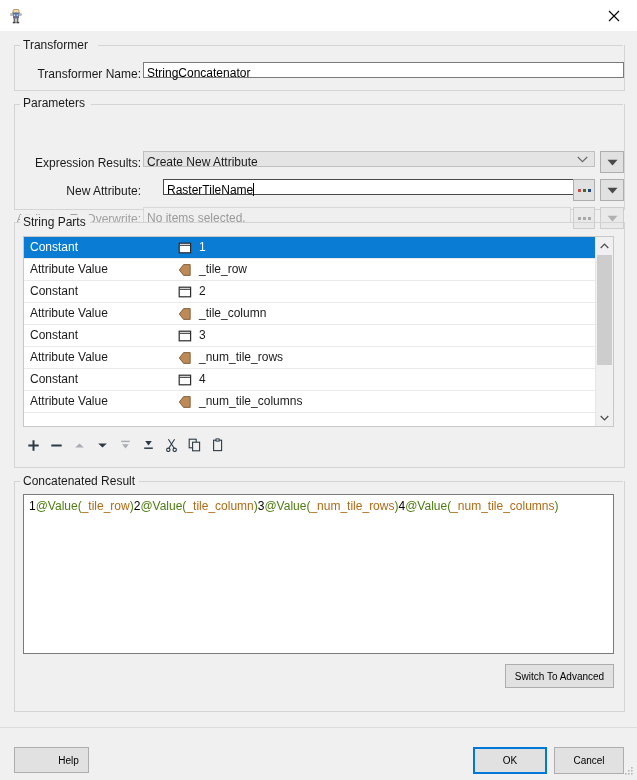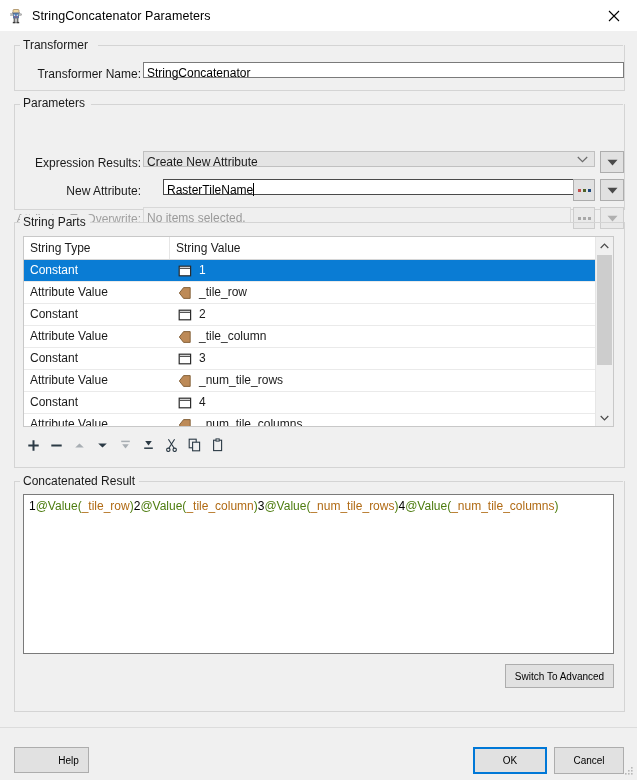--- a/index.html
+++ b/index.html
@@ -329,21 +329,20 @@
       <rect x="10.7" y="5.8" width="3" height="1.5" fill="#b9b9b9" stroke="#7d7d7d" stroke-width="0.4"></rect>
       <rect x="5.6" y="10.1" width="1.8" height="4.3" fill="#6d6d6d"></rect>
       <rect x="8.6" y="10.1" width="1.8" height="4.3" fill="#6d6d6d"></rect>
       <rect x="4.8" y="13.9" width="2.8" height="1.4" fill="#3c3c3c"></rect>
       <rect x="8.4" y="13.9" width="2.8" height="1.4" fill="#3c3c3c"></rect>
       <circle cx="6.6" cy="7.2" r="0.7" fill="#e8e8e8"></circle>
       <circle cx="9.3" cy="7.2" r="0.7" fill="#e8e8e8"></circle>
       <rect x="6.2" y="8.6" width="3.6" height="0.7" fill="#d24b4b"></rect>
     </svg>
   </span>
-  <span class="titlebar-title">StringConcatenator Parameters</span>
   <span class="titlebar-close">
     <svg width="12" height="12" viewBox="0 0 12 12">
       <path d="M1 1 L11 11 M11 1 L1 11" stroke="#000" stroke-width="1.1" fill="none"></path>
     </svg>
   </span>
 </div>
 
 <div class="content">
 
   <div class="group" style="left:14px; top:14px; width:609px; height:45px;">
@@ -411,24 +410,20 @@
         <path d="M0.5 0.8 L10.5 0.8 L5.5 6.4 Z" fill="#b0b0b0"></path>
       </svg>
   </div>
 
   <div class="group" style="left:14px; top:191px; width:609px; height:245px;"></div>
   <div class="group-line-left" style="position:absolute; left:14px; top:191px; width:8px;"></div>
   <div class="group-line-right" style="position:absolute; left:88px; top:191px; width:535px;"></div>
   <div class="group-legend" style="left:20px; top:184px;">String Parts</div>
 
   <div class="table-wrap" style="left:23px; top:205px; width:591px; height:191px;">
-    <div class="thead">
-      <div class="th c0">String Type</div>
-      <div class="th c1">String Value</div>
-    </div>
     <div id="table-body">
         <div class="trow selected">
           <div class="td c0">Constant</div>
           <div class="td c1">
             <svg class="cellicon" viewBox="0 0 14 14">
               <rect x="1.2" y="2.2" width="11.4" height="9.6" fill="#ffffff" stroke="#2b2b2b" stroke-width="1.2"></rect>
               <path d="M1.8 4.3 H12" stroke="#2b2b2b" stroke-width="1"></path>
             </svg>
             <span>1</span>
           </div>

